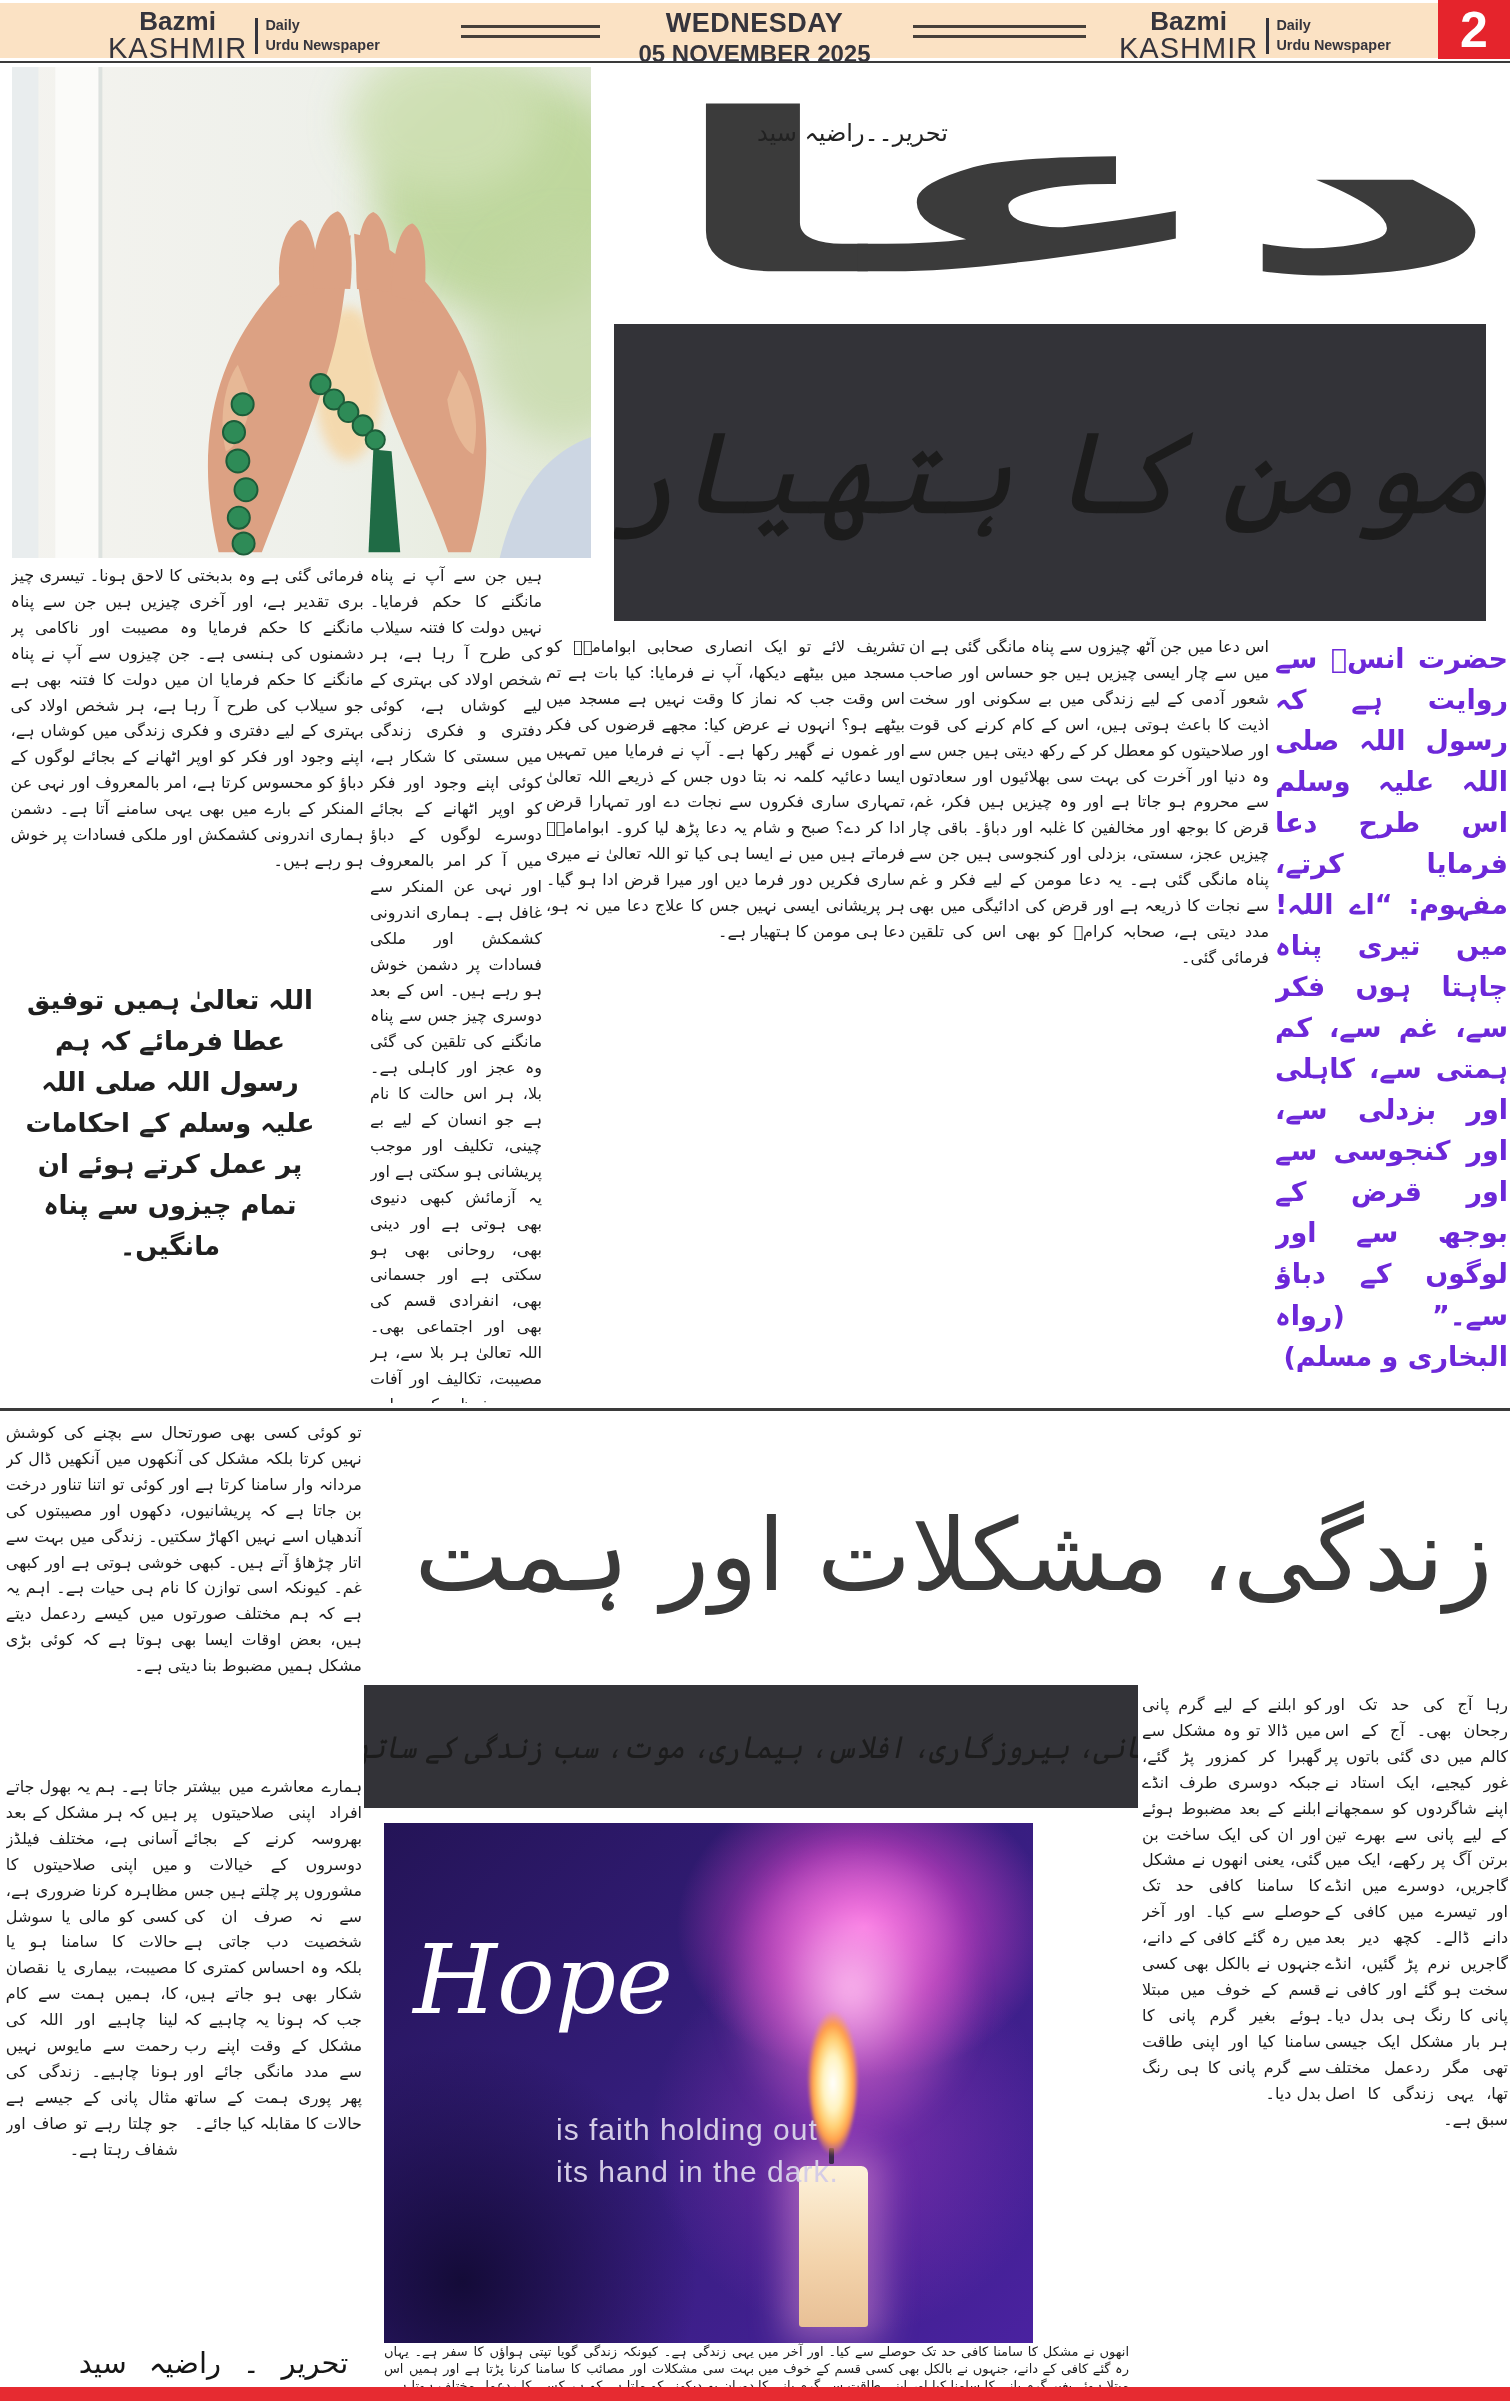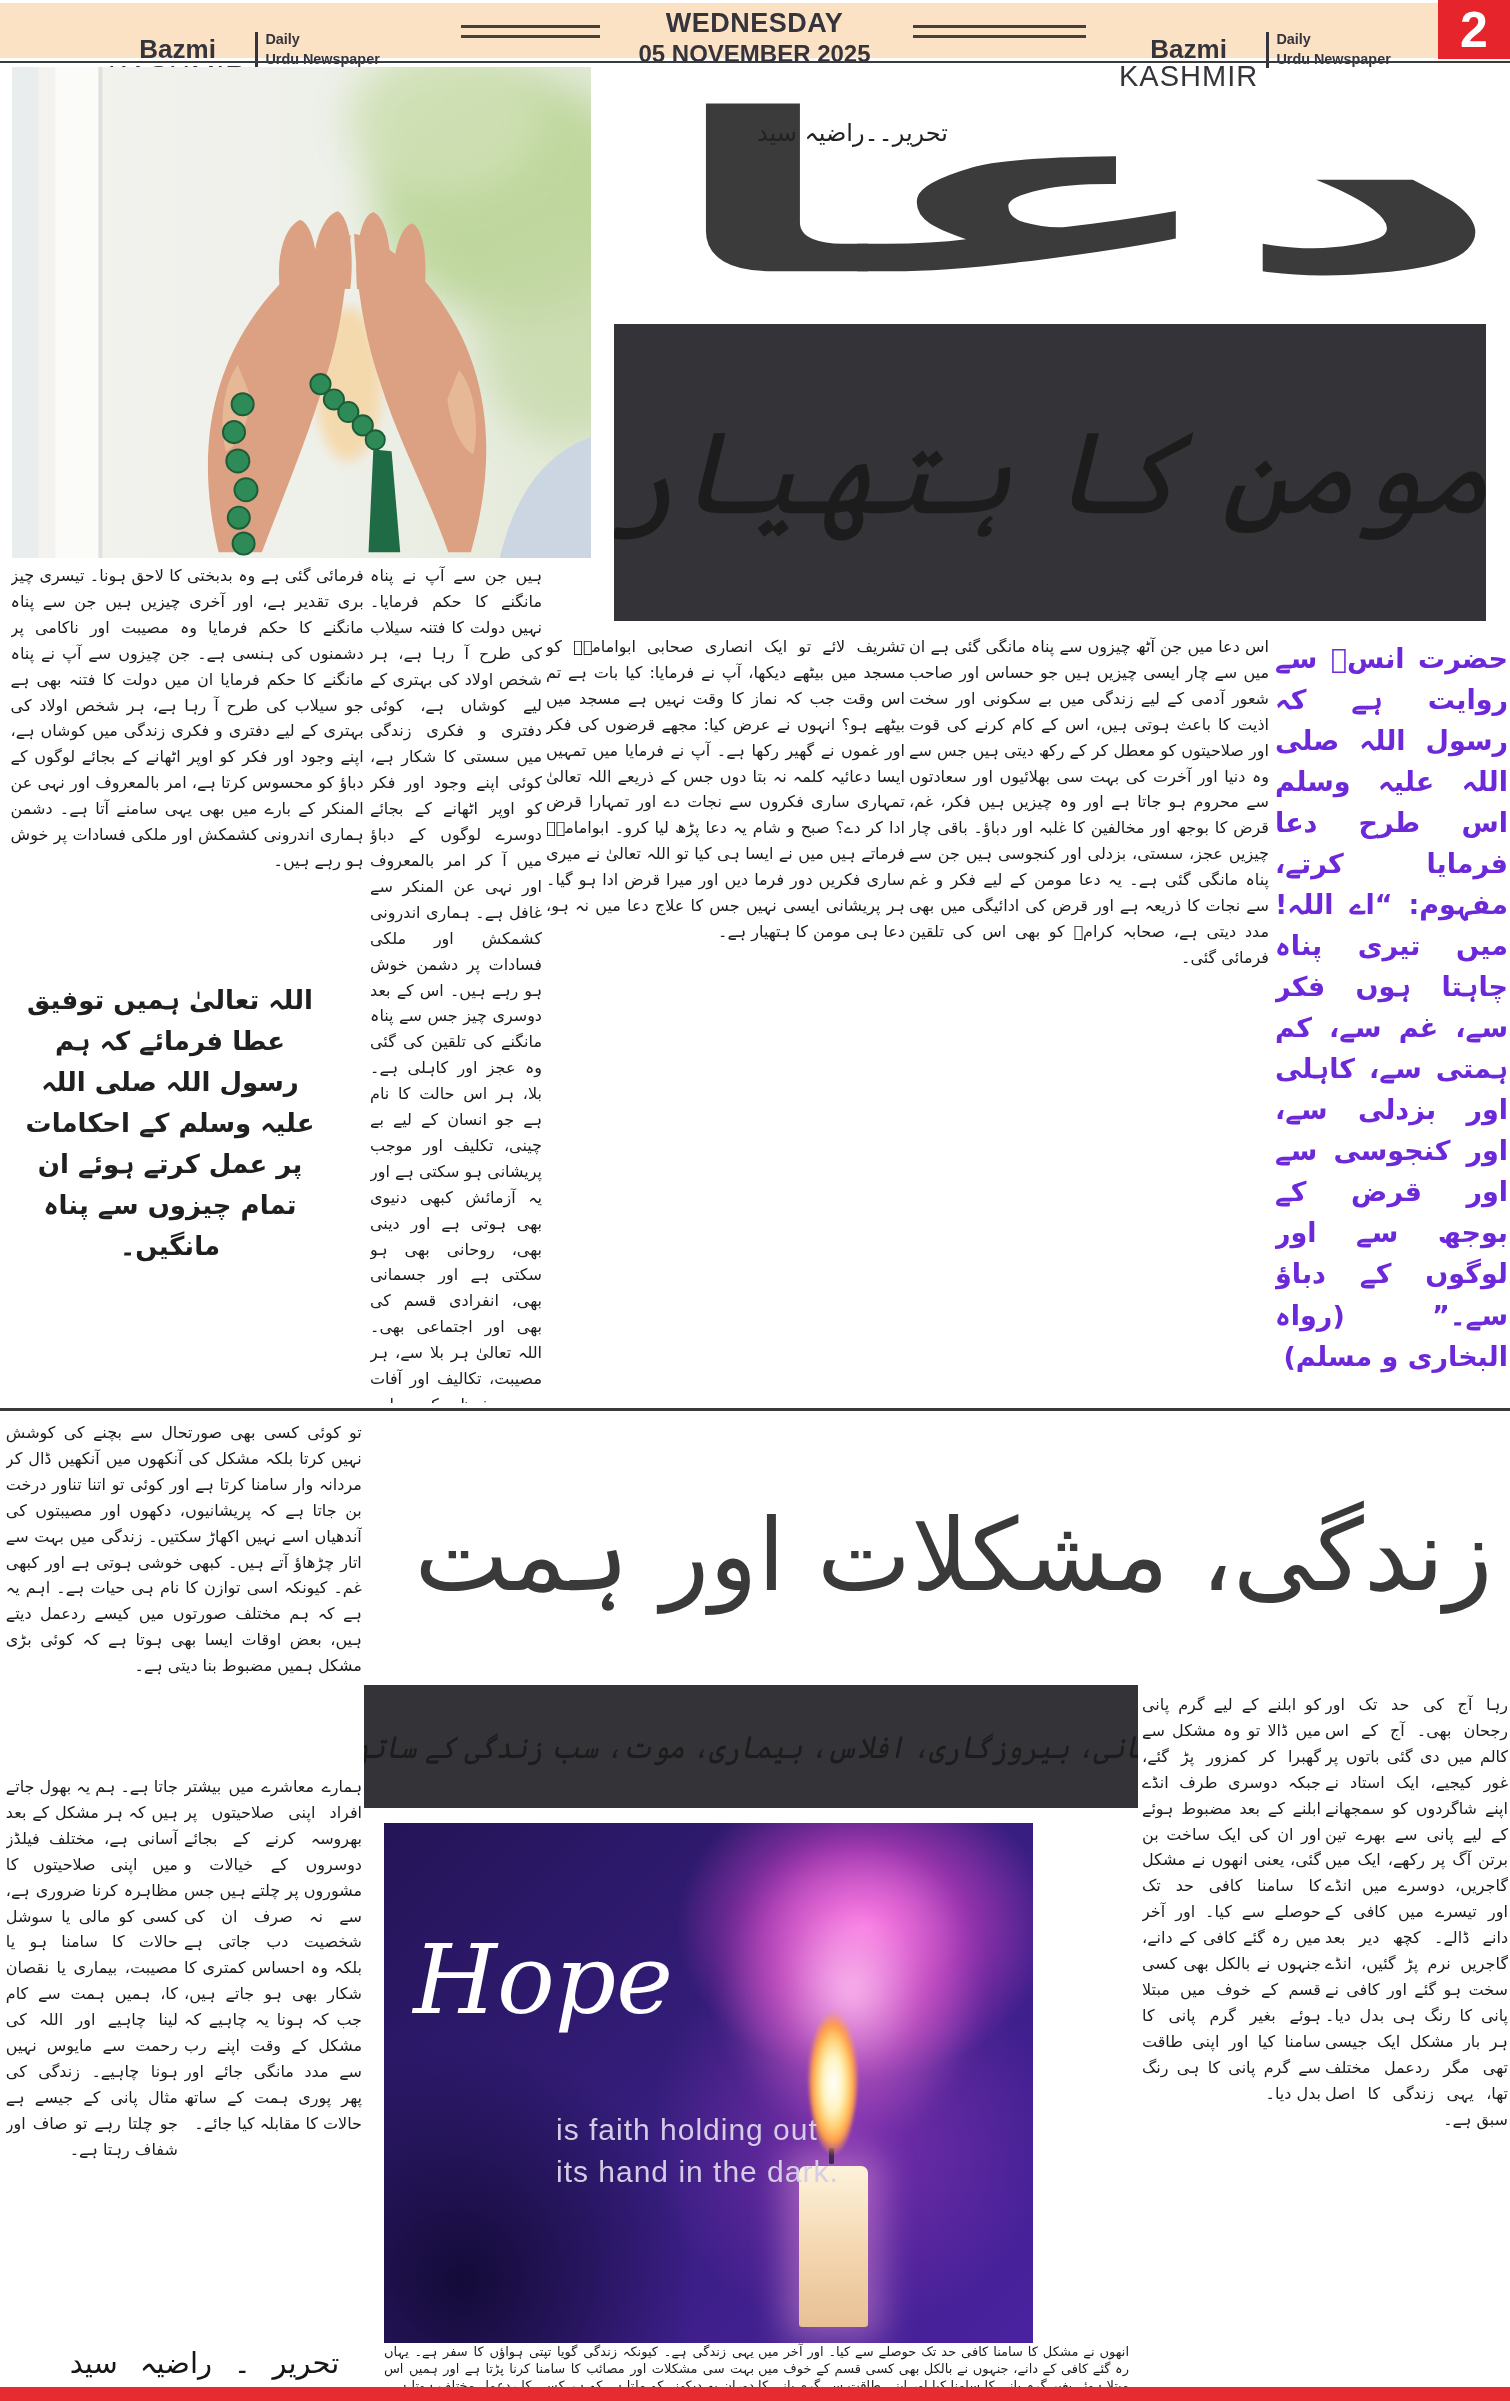--- a/index.html
+++ b/index.html
@@ -7,21 +7,21 @@
         font-family:"Liberation Sans",sans-serif;}
   .abs{position:absolute;}
   .urdu{direction:rtl;font-family:"DejaVu Sans",sans-serif;color:#1c1c1c;}
   .col{font-size:16px;line-height:1.62;text-align:justify;overflow:hidden;}
   .boldcol{font-weight:bold;font-size:27px;line-height:1.52;color:#6d28d9;text-align:justify;overflow:hidden;}
   .quote{font-weight:bold;font-size:26px;line-height:1.58;text-align:center;color:#202020;overflow:hidden;}
   
   #hdr{left:0;top:2.9px;width:1510px;height:55px;background:#fbe2c4;}
   .logo{display:flex;align-items:center;color:#35343c;}
   .brand{text-align:center;line-height:1.02;}
-  .brand .l1{font-size:26px;font-weight:bold;margin-top:28px;}
+  .brand .l1{font-size:26px;font-weight:bold;}
   .brand .l2{font-size:29px;font-weight:normal;letter-spacing:1px;}
   .lsep{width:2.9px;height:36px;background:#35343c;margin:0 7.7px;}
   .tags{font-size:14.4px;font-weight:bold;line-height:1.35;}
   .dateblk{text-align:center;color:#35343c;}
   .dateblk .day{font-size:27px;font-weight:bold;letter-spacing:0.5px;}
   .dateblk .dt{font-size:24px;font-weight:bold;margin-top:1px;}
   .dline{height:3.4px;background:#46403a;}
   #pagenum{left:1438px;top:0;width:72px;height:59px;background:#e5242c;color:#fff;
            display:flex;align-items:center;justify-content:center;font-size:50px;font-weight:bold;}
   .rule{background:#3a3a3a;}
@@ -30,21 +30,21 @@
        transform:scale(2.8,1.15);transform-origin:100% 0;white-space:nowrap;}
   .byline1{left:747px;top:119px;width:211px;font-size:24px;text-align:center;color:#222;}
   .banner{background:#333338;color:#ffffff;display:flex;align-items:center;justify-content:center;overflow:hidden;}
   #banner1{left:606px;top:324px;width:872px;height:297px;margin-left:8px;}
   #banner1 .t{font-size:115px;font-style:italic;white-space:nowrap;}
   
   .hl2{left:399px;top:1434px;width:1109px;height:243px;display:flex;align-items:center;justify-content:center;
        font-size:100px;color:#3a3a3a;white-space:nowrap;overflow:visible;}
   #banner2{left:364px;top:1685px;width:774px;height:123px;}
   #banner2 .t{font-size:31px;font-style:italic;white-space:nowrap;transform:scaleX(0.86);}
-  .byline2{left:22px;top:2346px;width:365px;font-size:29px;text-align:center;color:#161616;word-spacing:12.5px;}
+  .byline2{left:31px;top:2346px;width:365px;font-size:29px;text-align:center;color:#161616;word-spacing:12.5px;}
   .below{font-size:13px;line-height:1.32;text-align:justify;overflow:hidden;}
   #redbar{left:0;top:2387px;width:1510px;height:15px;background:#e62b31;}
   
   #hope{left:384px;top:1823px;width:649px;height:520px;overflow:hidden;
         background:
           radial-gradient(250px 202px at 74% 20%, rgba(255,120,235,0.95) 0%, rgba(230,70,210,0.55) 40%, rgba(120,30,150,0) 75%),
           radial-gradient(288px 288px at 72% 60%, rgba(170,60,200,0.55) 0%, rgba(90,30,140,0) 70%),
           radial-gradient(336px 336px at 12% 88%, #140b38 0%, rgba(20,11,56,0) 70%),
           linear-gradient(135deg,#241457 0%,#341d7a 45%,#4a22a0 100%);}
   .hglow{left:52%;top:2%;width:40%;height:60%;background:radial-gradient(closest-side,rgba(255,190,240,0.95),rgba(255,120,220,0.4) 55%,rgba(255,120,220,0) 100%);filter:blur(10.6px);}

